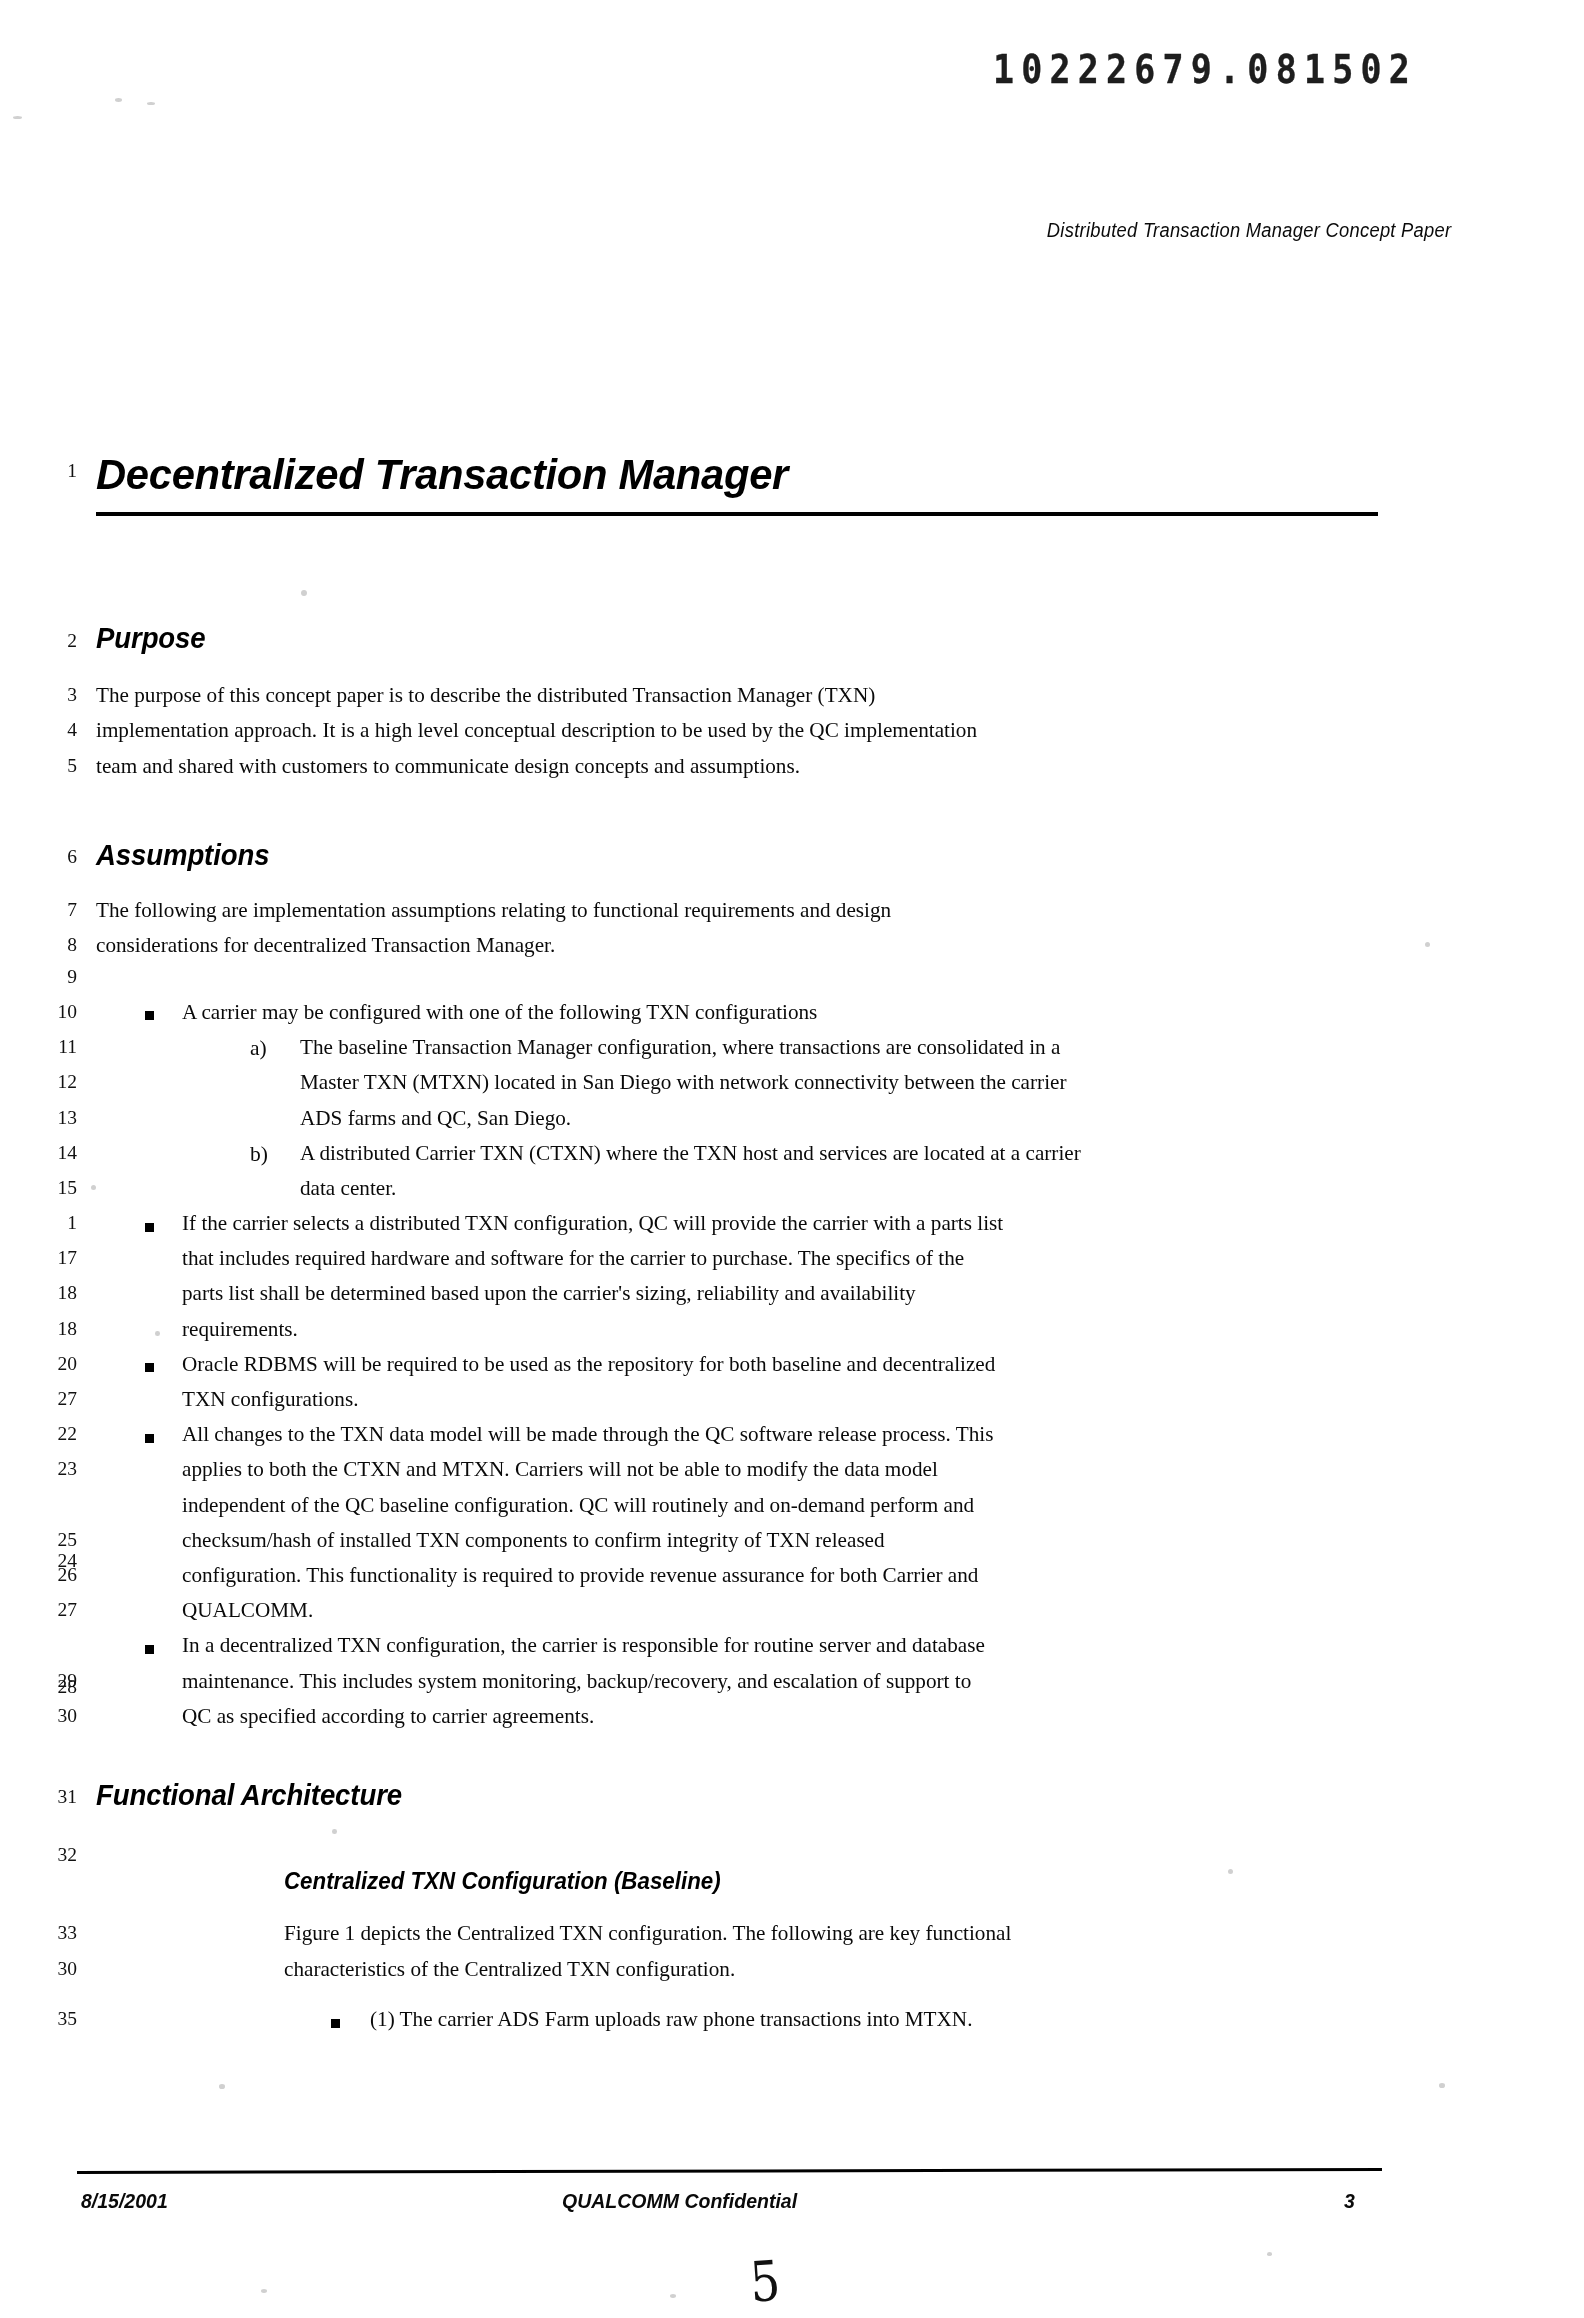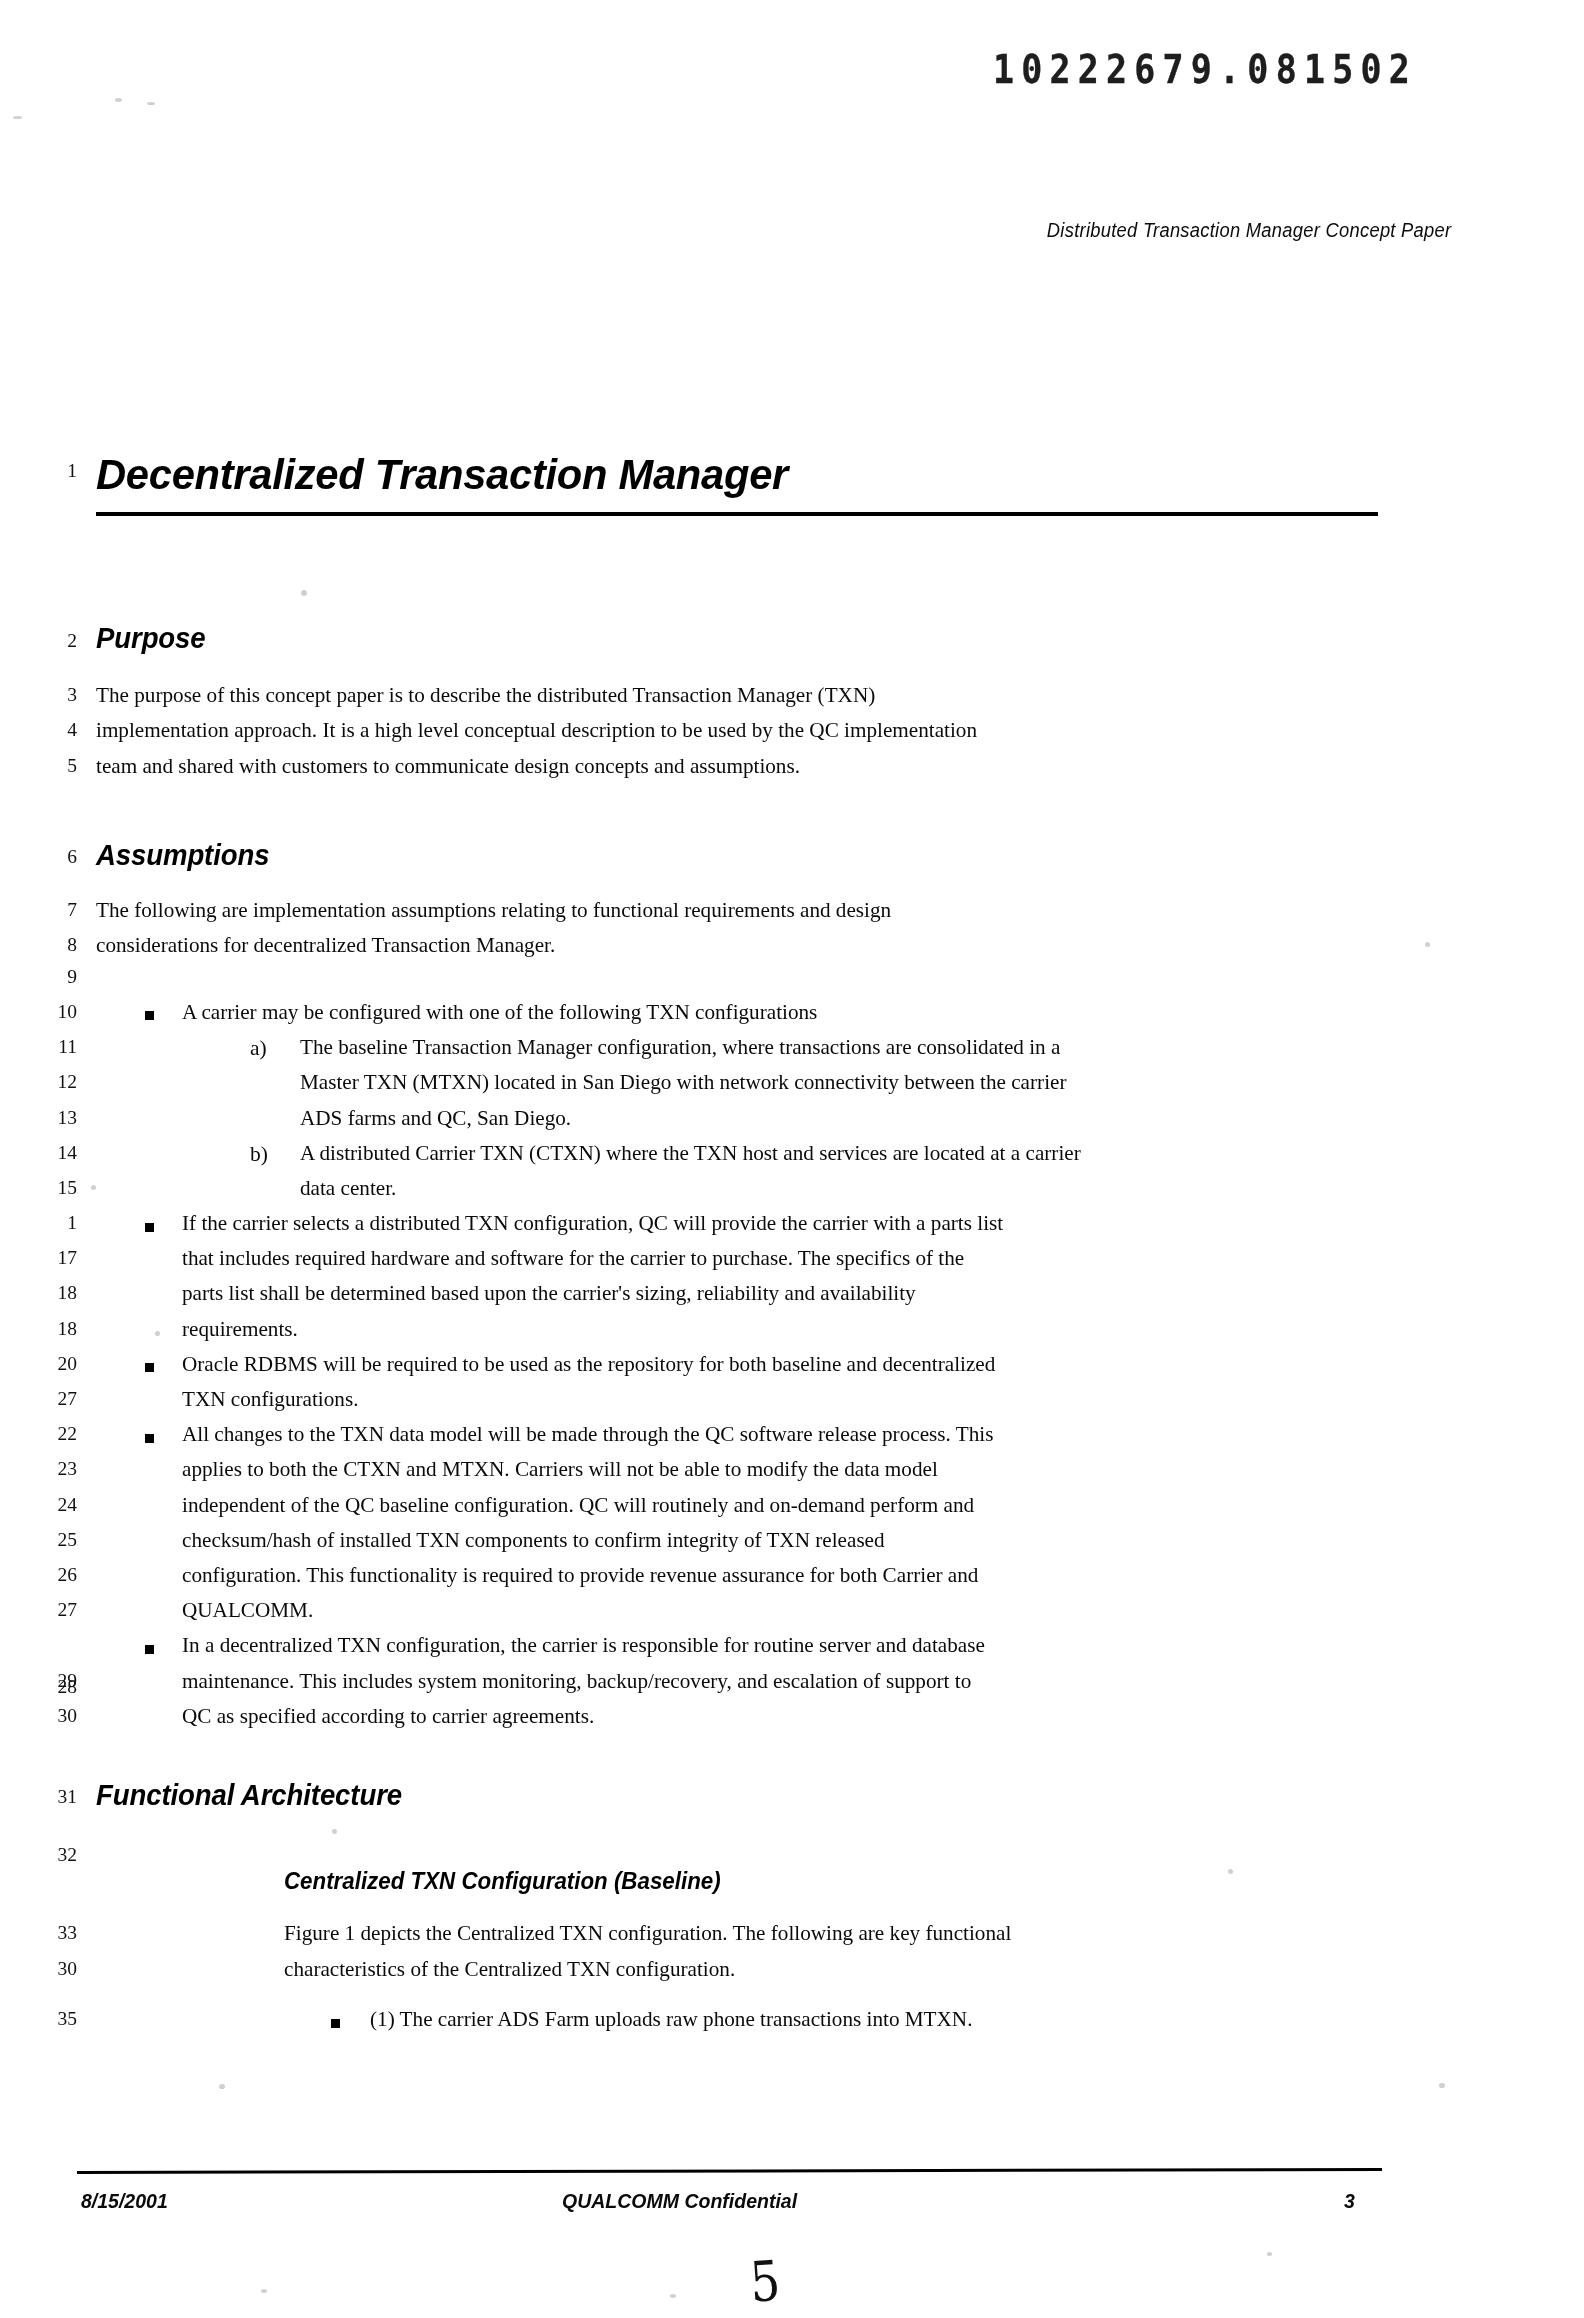--- a/index.html
+++ b/index.html
@@ -269,21 +269,21 @@
   <div class="ln" style="top:1388px;">27</div>
   <div class="bodyline lvl-bultx" style="top:1388px;">TXN configurations.</div>
 
   <div class="ln" style="top:1423px;">22</div>
   <div class="sqbullet" style="left:145px; top:1434px;"></div>
   <div class="bodyline lvl-bul" style="top:1423px;">All changes to the TXN data model will be made through the QC software release process.  This</div>
 
   <div class="ln" style="top:1458px;">23</div>
   <div class="bodyline lvl-bultx" style="top:1458px;">applies to both the CTXN and MTXN.  Carriers will not be able to modify the data model</div>
 
-  <div class="ln" style="top:1494px;text-align:right;">24</div>
+  <div class="ln" style="top:1550px;text-align:right;">24</div>
   <div class="bodyline lvl-bultx" style="top:1494px;">independent of the QC baseline configuration.  QC will routinely and on-demand perform and</div>
 
   <div class="ln" style="top:1529px;">25</div>
   <div class="bodyline lvl-bultx" style="top:1529px;">checksum/hash of installed TXN components to confirm integrity of TXN released</div>
 
   <div class="ln" style="top:1564px;">26</div>
   <div class="bodyline lvl-bultx" style="top:1564px;">configuration.  This functionality is required to provide revenue assurance for both Carrier and</div>
 
   <div class="ln" style="top:1599px;">27</div>
   <div class="bodyline lvl-bultx" style="top:1599px;">QUALCOMM.</div>

